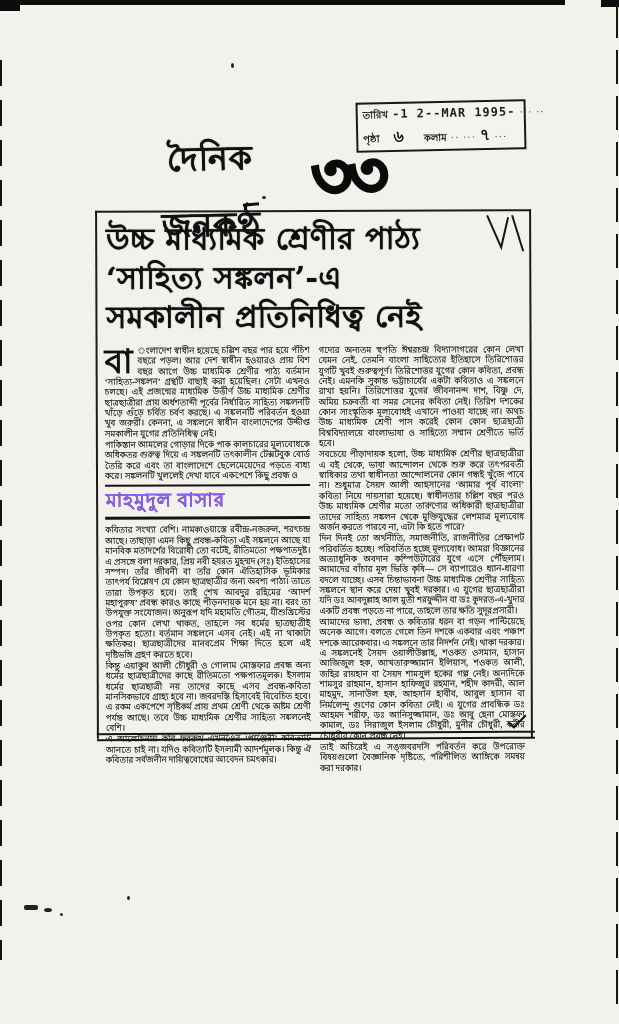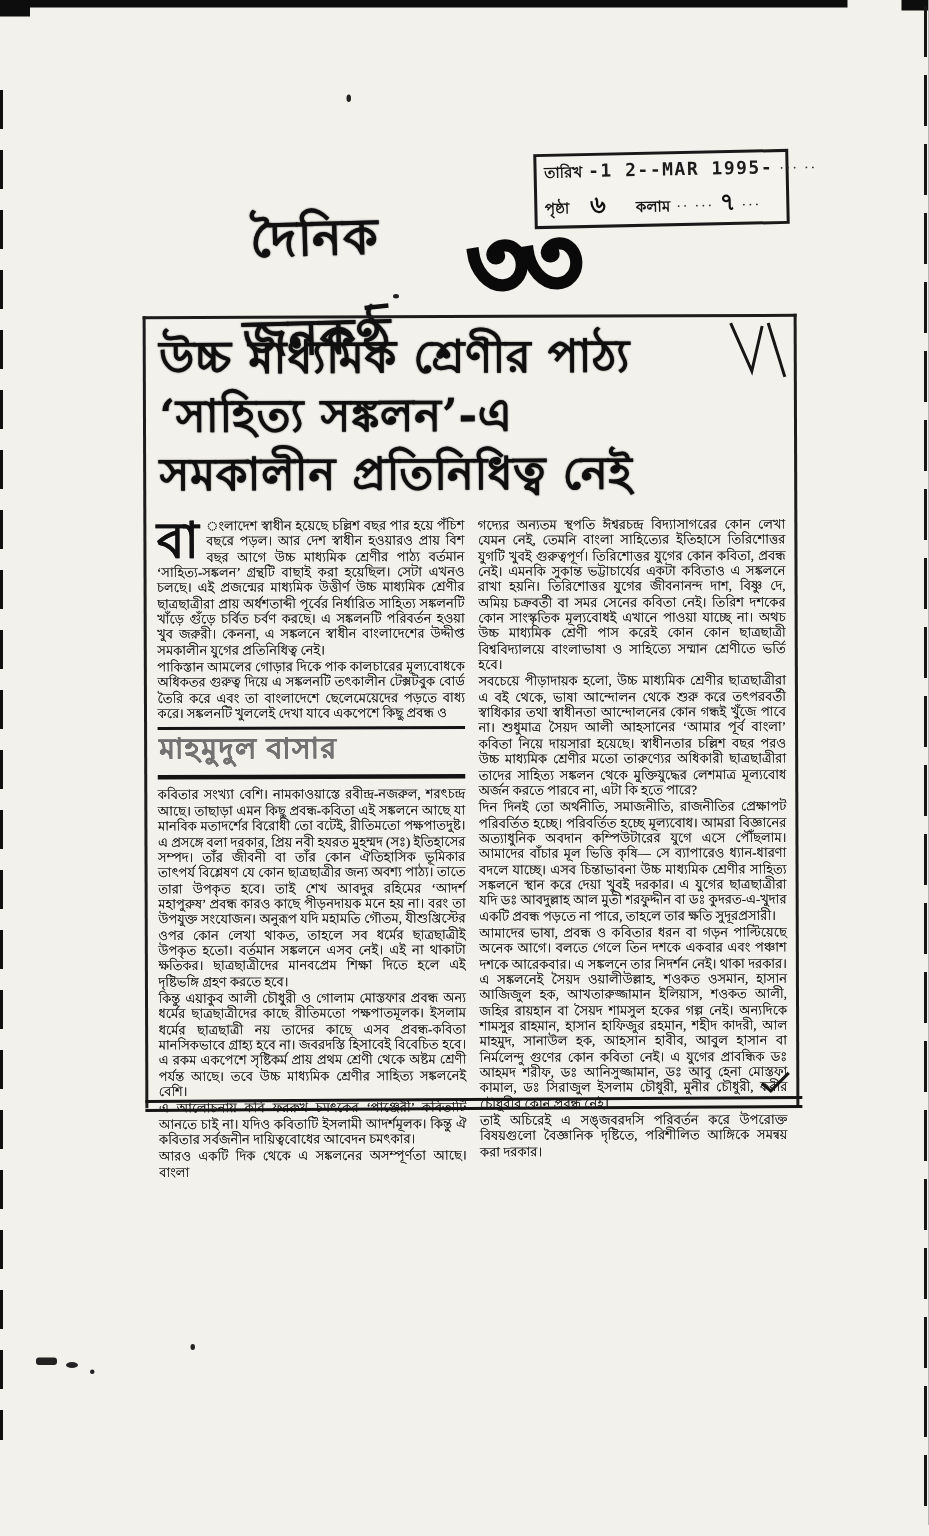--- a/index.html
+++ b/index.html
@@ -77,21 +77,21 @@
   }
   .col{width:50%;}
   .col p{margin:0 0 1px 0;text-indent:0;}
   .dropcap{
     float:left;font-size:33px;line-height:30px;font-weight:bold;
     padding:1px 5px 0 0;color:#111;
   }
   .byline-box{
     border-top:2px solid #141414;border-bottom:3px solid #141414;
     margin:4px 0 5px 0;padding:2px 0 4px 1px;
-    font-size:19px;font-weight:bold;line-height:24px;color:#737373;
+    font-size:19px;font-weight:bold;line-height:24px;color:#8b5cf6;
     letter-spacing:1px;
   }
   .bottom-rule{
     position:absolute;left:-2px;bottom:-2px;width:438px;height:8px;
     border-top:2.5px solid #151515;border-bottom:2px solid #151515;box-sizing:border-box;
     transform:rotate(-0.15deg);
   }
   .endcheck{position:absolute;right:3px;bottom:8px;width:22px;height:16px;}
 </style>
 </head>
@@ -145,22 +145,21 @@
       <div>সমকালীন প্রতিনিধিত্ব নেই</div>
     </div>
 
     <div class="columns">
       <div class="col">
         <p><span class="dropcap">বা</span><span>ংলাদেশ স্বাধীন হয়েছে চল্লিশ বছর পার হয়ে পঁচিশ বছরে পড়ল। আর দেশ স্বাধীন হওয়ারও প্রায় বিশ বছর আগে উচ্চ মাধ্যমিক শ্রেণীর পাঠ্য বর্তমান ‘সাহিত্য-সঙ্কলন’ গ্রন্থটি বাছাই করা হয়েছিল। সেটা এখনও চলছে। এই প্রজন্মের মাধ্যমিক উত্তীর্ণ উচ্চ মাধ্যমিক শ্রেণীর ছাত্রছাত্রীরা প্রায় অর্ধশতাব্দী পূর্বের নির্ধারিত সাহিত্য সঙ্কলনটি খাঁড়ে গুঁড়ে চর্বিত চর্বণ করছে। এ সঙ্কলনটি পরিবর্তন হওয়া খুব জরুরী। কেননা, এ সঙ্কলনে স্বাধীন বাংলাদেশের উদ্দীপ্ত সমকালীন যুগের প্রতিনিধিত্ব নেই।</span></p>
         <p>পাকিস্তান আমলের গোড়ার দিকে পাক কালচারের মূল্যবোধকে অধিকতর গুরুত্ব দিয়ে এ সঙ্কলনটি তৎকালীন টেক্সটবুক বোর্ড তৈরি করে এবং তা বাংলাদেশে ছেলেমেয়েদের পড়তে বাধ্য করে। সঙ্কলনটি খুললেই দেখা যাবে একপেশে কিছু প্রবন্ধ ও</p>
         <div class="byline-box">মাহমুদুল বাসার</div>
         <p>কবিতার সংখ্যা বেশি। নামকাওয়াস্তে রবীন্দ্র-নজরুল, শরৎচন্দ্র আছে। তাছাড়া এমন কিছু প্রবন্ধ-কবিতা এই সঙ্কলনে আছে যা মানবিক মতাদর্শের বিরোধী তো বটেই, রীতিমতো পক্ষপাতদুষ্ট। এ প্রসঙ্গে বলা দরকার, প্রিয় নবী হযরত মুহম্মদ (সঃ) ইতিহাসের সম্পদ। তাঁর জীবনী বা তাঁর কোন ঐতিহাসিক ভূমিকার তাৎপর্য বিশ্লেষণ যে কোন ছাত্রছাত্রীর জন্য অবশ্য পাঠ্য। তাতে তারা উপকৃত হবে। তাই শেখ আবদুর রহিমের ‘আদর্শ মহাপুরুষ’ প্রবন্ধ কারও কাছে পীড়নদায়ক মনে হয় না। বরং তা উপযুক্ত সংযোজন। অনুরূপ যদি মহামতি গৌতম, যীশুখ্রিস্টের ওপর কোন লেখা থাকত, তাহলে সব ধর্মের ছাত্রছাত্রীই উপকৃত হতো। বর্তমান সঙ্কলনে এসব নেই। এই না থাকাটা ক্ষতিকর। ছাত্রছাত্রীদের মানবপ্রেম শিক্ষা দিতে হলে এই দৃষ্টিভঙ্গি গ্রহণ করতে হবে।</p>
         <p>কিন্তু এয়াকুব আলী চৌধুরী ও গোলাম মোস্তফার প্রবন্ধ অন্য ধর্মের ছাত্রছাত্রীদের কাছে রীতিমতো পক্ষপাতমূলক। ইসলাম ধর্মের ছাত্রছাত্রী নয় তাদের কাছে এসব প্রবন্ধ-কবিতা মানসিকভাবে গ্রাহ্য হবে না। জবরদস্তি হিসাবেই বিবেচিত হবে। এ রকম একপেশে সৃষ্টিকর্ম প্রায় প্রথম শ্রেণী থেকে অষ্টম শ্রেণী পর্যন্ত আছে। তবে উচ্চ মাধ্যমিক শ্রেণীর সাহিত্য সঙ্কলনেই বেশি।</p>
-        <p>এ আলোচনায় কবি ফররুখ চমৎকের ‘পাঞ্জেরী’ কবিতাটি আনতে চাই না। যদিও কবিতাটি ইসলামী আদর্শমূলক। কিন্তু ঐ কবিতার সর্বজনীন দায়িত্ববোধের আবেদন চমৎকার।</p>
-        <p>আরও একটি দিক থেকে এ সঙ্কলনের অসম্পূর্ণতা আছে। বাংলা</p>
+        <p>এ আলোচনায় কবি ফররুখ এখনওের ‘পাঞ্জেরী’ কবিতাটি আনতে চাই না। যদিও কবিতাটি ইসলামী আদর্শমূলক। কিন্তু ঐ কবিতার সর্বজনীন দায়িত্ববোধের আবেদন চমৎকার।</p>
       </div>
       <div class="col">
         <p>গদ্যের অন্যতম স্থপতি ঈশ্বরচন্দ্র বিদ্যাসাগরের কোন লেখা যেমন নেই, তেমনি বাংলা সাহিত্যের ইতিহাসে তিরিশোত্তর যুগটি খুবই গুরুত্বপূর্ণ। তিরিশোত্তর যুগের কোন কবিতা, প্রবন্ধ নেই। এমনকি সুকান্ত ভট্টাচার্যের একটা কবিতাও এ সঙ্কলনে রাখা হয়নি। তিরিশোত্তর যুগের জীবনানন্দ দাশ, বিষ্ণু দে, অমিয় চক্রবর্তী বা সমর সেনের কবিতা নেই। তিরিশ দশকের কোন সাংস্কৃতিক মূল্যবোধই এখানে পাওয়া যাচ্ছে না। অথচ উচ্চ মাধ্যমিক শ্রেণী পাস করেই কোন কোন ছাত্রছাত্রী বিশ্ববিদ্যালয়ে বাংলাভাষা ও সাহিত্যে সম্মান শ্রেণীতে ভর্তি হবে।</p>
         <p>সবচেয়ে পীড়াদায়ক হলো, উচ্চ মাধ্যমিক শ্রেণীর ছাত্রছাত্রীরা এ বই থেকে, ভাষা আন্দোলন থেকে শুরু করে তৎপরবর্তী স্বাধিকার তথা স্বাধীনতা আন্দোলনের কোন গন্ধই খুঁজে পাবে না। শুধুমাত্র সৈয়দ আলী আহসানের ‘আমার পূর্ব বাংলা’ কবিতা নিয়ে দায়সারা হয়েছে। স্বাধীনতার চল্লিশ বছর পরও উচ্চ মাধ্যমিক শ্রেণীর মতো তারুণ্যের অধিকারী ছাত্রছাত্রীরা তাদের সাহিত্য সঙ্কলন থেকে মুক্তিযুদ্ধের লেশমাত্র মূল্যবোধ অর্জন করতে পারবে না, এটা কি হতে পারে?</p>
         <p>দিন দিনই তো অর্থনীতি, সমাজনীতি, রাজনীতির প্রেক্ষাপট পরিবর্তিত হচ্ছে। পরিবর্তিত হচ্ছে মূল্যবোধ। আমরা বিজ্ঞানের অত্যাধুনিক অবদান কম্পিউটারের যুগে এসে পৌঁছলাম। আমাদের বাঁচার মূল ভিত্তি কৃষি— সে ব্যাপারেও ধ্যান-ধারণা বদলে যাচ্ছে। এসব চিন্তাভাবনা উচ্চ মাধ্যমিক শ্রেণীর সাহিত্য সঙ্কলনে স্থান করে দেয়া খুবই দরকার। এ যুগের ছাত্রছাত্রীরা যদি ডঃ আবদুল্লাহ আল মুতী শরফুদ্দীন বা ডঃ কুদরত-এ-খুদার একটি প্রবন্ধ পড়তে না পারে, তাহলে তার ক্ষতি সুদূরপ্রসারী।</p>
         <p>আমাদের ভাষা, প্রবন্ধ ও কবিতার ধরন বা গড়ন পাল্টিয়েছে অনেক আগে। বলতে গেলে তিন দশকে একবার এবং পঞ্চাশ দশকে আরেকবার। এ সঙ্কলনে তার নিদর্শন নেই। থাকা দরকার। এ সঙ্কলনেই সৈয়দ ওয়ালীউল্লাহ, শওকত ওসমান, হাসান আজিজুল হক, আখতারুজ্জামান ইলিয়াস, শওকত আলী, জহির রায়হান বা সৈয়দ শামসুল হকের গল্প নেই। অন্যদিকে শামসুর রাহমান, হাসান হাফিজুর রহমান, শহীদ কাদরী, আল মাহমুদ, সানাউল হক, আহসান হাবীব, আবুল হাসান বা নির্মলেন্দু গুণের কোন কবিতা নেই। এ যুগের প্রাবন্ধিক ডঃ আহমদ শরীফ, ডঃ আনিসুজ্জামান, ডঃ আবু হেনা মোস্তফা কামাল, ডঃ সিরাজুল ইসলাম চৌধুরী, মুনীর চৌধুরী, কবীর চৌধুরীর কোন প্রবন্ধ নেই।</p>
         <p>তাই অচিরেই এ সঙ্জবরদসি পরিবর্তন করে উপরোক্ত বিষয়গুলো বৈজ্ঞানিক দৃষ্টিতে, পরিশীলিত আঙ্গিকে সমন্বয় করা দরকার।</p>
       </div>
     </div>
 

